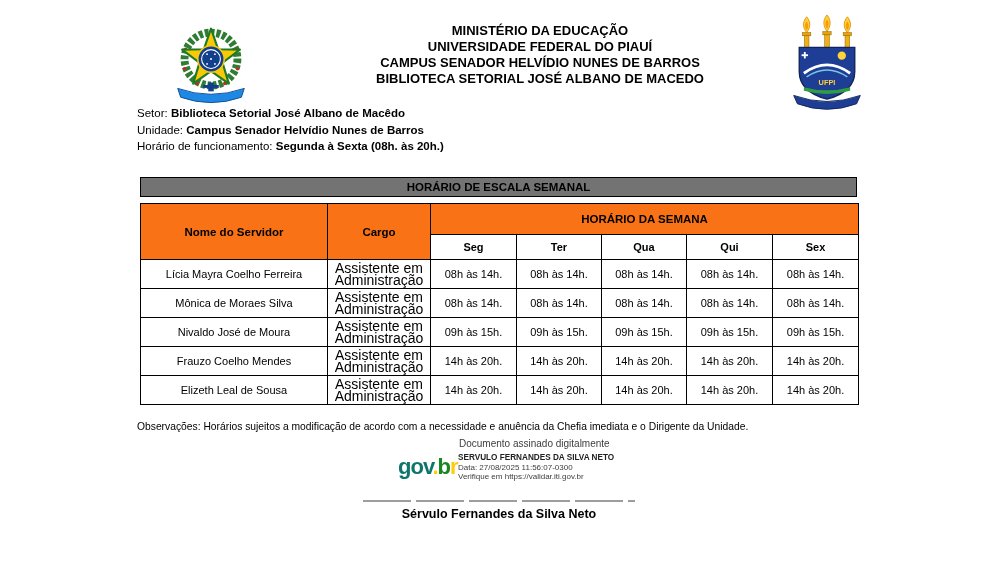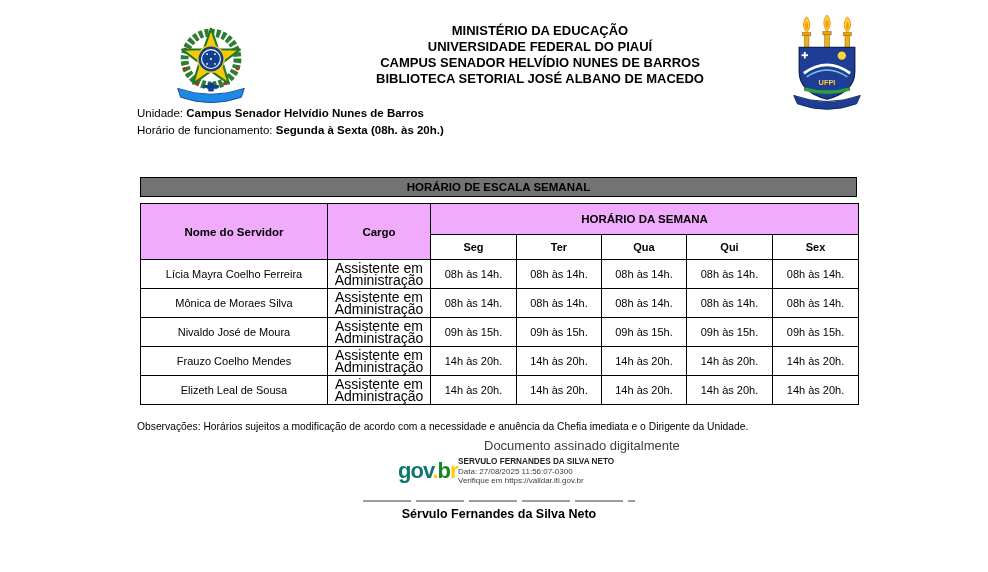--- a/index.html
+++ b/index.html
@@ -23,32 +23,32 @@
   
   .tbl-title {
     position: absolute; left: 140px; top: 177px; width: 717px; height: 20px;
     background: #737373; border: 1px solid #000;
     font-weight: bold; font-size: 11.5px; line-height: 18px; text-align: center;
   }
   .schedule { position: absolute; left: 140px; top: 203px; }
   table { border-collapse: collapse; table-layout: fixed; width: 718px; font-size: 11px; }
   th, td { border: 1px solid #000; text-align: center; vertical-align: middle; padding: 0 3px; }
   th { font-weight: bold; }
-  .gray { background: #f0abfc; font-size: 11.5px; }
+  .gray { background: #f97316; font-size: 11.5px; }
   tr.hdr-row1 { height: 31px; }
   tr.hdr-row2 { height: 25px; }
   tbody tr    { height: 29px; }
   td.cargo-cell { line-height: 12.5px; font-size: 14px; }
 
   
   .obs { position: absolute; left: 137px; top: 421px; width: 720px; font-size: 10.3px; }
 
   
   .govbr-block { position: absolute; left: 398px; top: 438px; }
-  .stamp-line  { margin-left: 86px; font-size: 13px; color: #3d3d3d; margin-bottom: 4px; }
+  .stamp-line  { margin-left: 61px; font-size: 10px; color: #3d3d3d; margin-bottom: 4px; }
   .gov-row     { display: flex; align-items: center; }
   .govbr-logo  { width: 56px; font-size: 22px; font-weight: bold; letter-spacing: -1px; margin-right: 4px; line-height: 20px; }
   .gov-blue   { color: #0f766e; }
   .gov-yellow { color: #ffcd07; }
   .gov-green  { color: #168821; }
   .sig-lines  { font-size: 8px; color: #3d3d3d; line-height: 9.5px; }
   .sig-lines .signer { font-weight: bold; color: #222; font-size: 8.2px; }
 
   
   .sig-divider {
@@ -113,20 +113,21 @@
     <rect x="12.5" y="43.5" width="7" height="2" fill="#fff"></rect>
     <circle cx="56" cy="45" r="4.5" fill="#ffd23a"></circle>
     <path d="M15,64 Q40,46 65,64" stroke="#ffffff" stroke-width="3" fill="none"></path>
     <path d="M18,68 Q40,53 62,68" stroke="#79c7e8" stroke-width="1.6" fill="none"></path>
     <text x="40" y="77" font-size="8" font-weight="bold" fill="#ffd23a" text-anchor="middle" font-family="Liberation Sans, sans-serif">UFPI</text>
     <path d="M15,79 Q40,86 65,79 L65,83 Q40,90 15,83 Z" fill="#2f9e41"></path>
     <path d="M4,88 Q40,101 76,88 L72,97 Q40,109 8,97 Z" fill="#1e3e95" stroke="#122457" stroke-width="1"></path>
   </svg>
 
   <div class="info">
+    <div><span>Setor: </span><span class="val">Biblioteca Setorial José Albano de Macêdo</span></div>
     <div><span>Unidade: </span><span class="val">Campus Senador Helvídio Nunes de Barros</span></div>
     <div><span>Horário de funcionamento: </span><span class="val">Segunda à Sexta (08h. às 20h.)</span></div>
   </div>
 
   <div class="tbl-title">HORÁRIO DE ESCALA SEMANAL</div>
 
   <div class="schedule">
     <table>
       <colgroup>
         <col style="width:187px">

